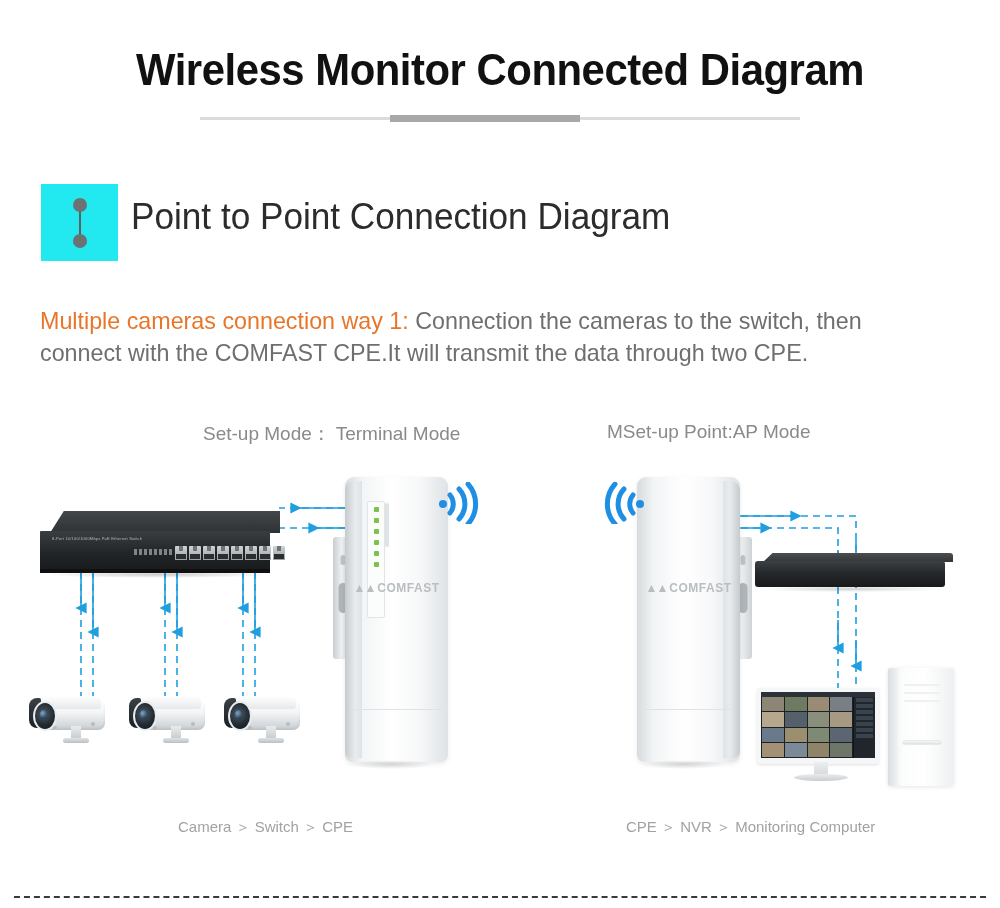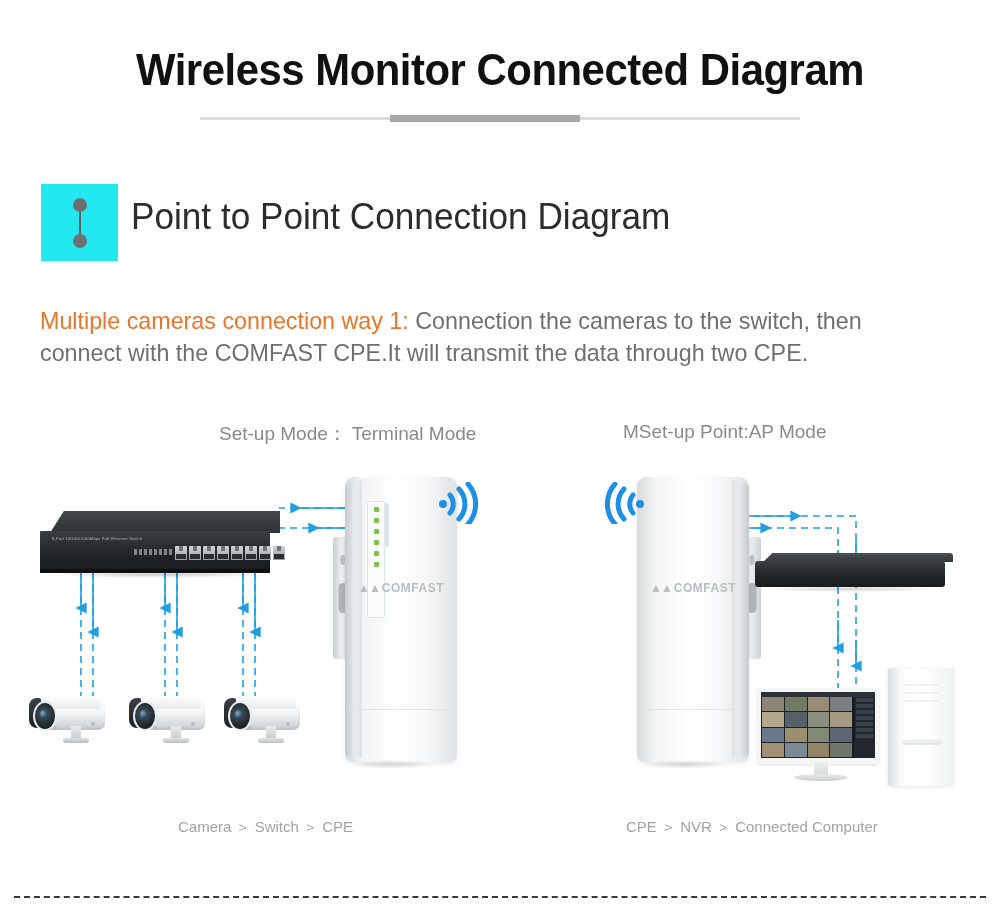--- a/index.html
+++ b/index.html
@@ -113,21 +113,20 @@
     color: #e8762a;
   }
 
   
   .mode-label {
     position: absolute;
     top: 421px;
     font-size: 19px;
     color: #8a8a8a;
     white-space: nowrap;
-    margin-left: 16px;
   }
   .mode-left  { left: 203px; }
   .mode-right { left: 607px; }
 
   .flow-caption {
     position: absolute;
     top: 818px;
     font-size: 15px;
     color: #a2a2a2;
     white-space: nowrap;
@@ -239,21 +238,21 @@
     left: 6px;
     top: 60px;
     width: 224px;
     height: 7px;
     background: radial-gradient(ellipse at center, rgba(0,0,0,0.20), rgba(0,0,0,0) 72%);
   }
 
   
   .cpe {
     position: absolute;
-    width: 112px;
+    width: 103px;
     height: 285px;
   }
   .cpe-left  { left: 345px; top: 477px; }
   .cpe-right { left: 637px; top: 477px; }
 
   .cpe-body {
     position: absolute;
     inset: 0;
     border-radius: 9px 9px 7px 7px;
     background: linear-gradient(90deg, #d7dbdd 0%, #f2f4f5 16%, #ffffff 45%, #f7f8f9 72%, #dfe3e5 100%);
@@ -855,15 +854,15 @@
       <div class="tower-slot" style="top:16px"></div>
       <div class="tower-slot" style="top:24px"></div>
       <div class="tower-slot" style="top:32px"></div>
       <div class="tower-handle"></div>
     </div>
   </div>
 
 </div>
 
 <div class="flow-caption flow-left">Camera ＞ Switch ＞ CPE</div>
-<div class="flow-caption flow-right">CPE ＞ NVR ＞ Connected Computer</div>
+<div class="flow-caption flow-right">CPE ＞ NVR ＞ Monitoring Computer</div>
 
 <div class="bottom-divider"></div>
 
 </body></html>

